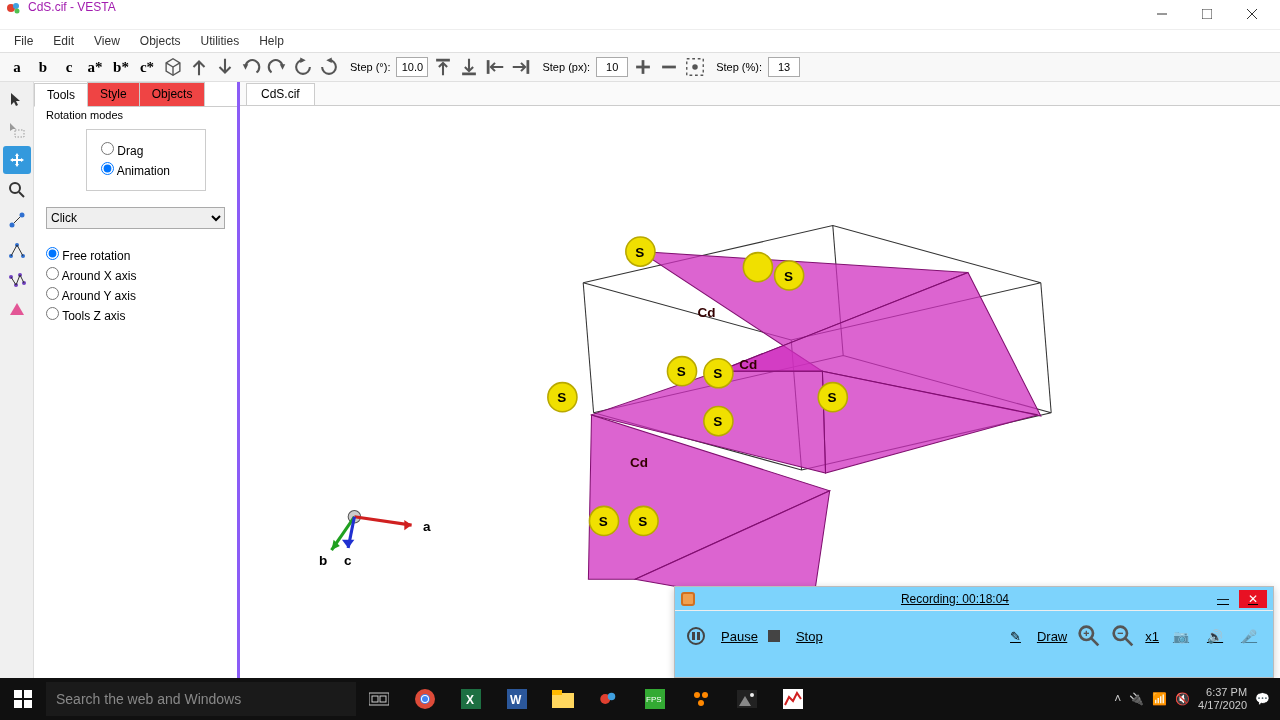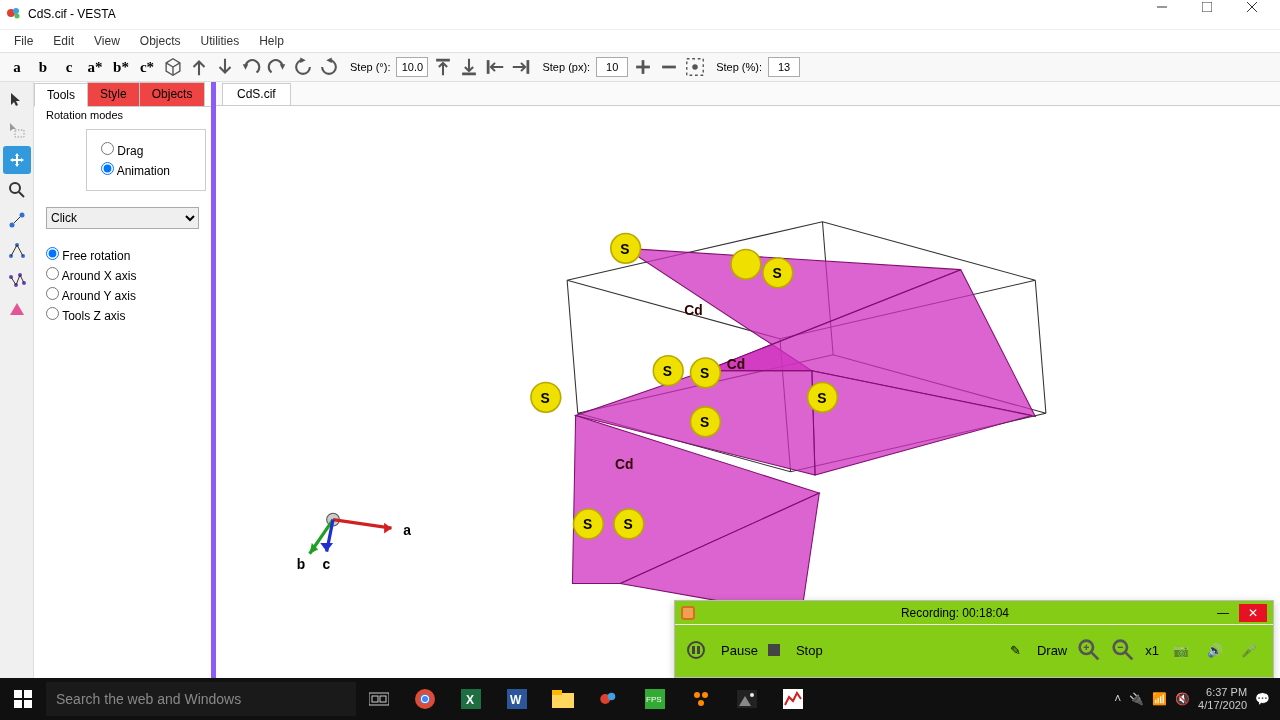--- a/index.html
+++ b/index.html
@@ -1,19 +1,19 @@
 <!DOCTYPE html>
 <html><head>
 <meta charset="utf-8">
 <style>
 * { box-sizing: border-box; margin: 0; padding: 0; font-family: "Segoe UI", Tahoma, sans-serif; }
 html, body { width: 1280px; height: 720px; overflow: hidden; background: #fff; }
 
 
-.titlebar { height: 30px; background: #fff; display: flex; align-items: flex-end; padding: 8px 6px; font-size: 12px; color: #000000; border-bottom: 1px solid #eee; }
+.titlebar { height: 30px; background: #fff; display: flex; align-items: flex-start; padding: 0 6px; font-size: 12px; color: #a21caf; border-bottom: 1px solid #eee; }
 .titlebar .app-icon { width: 16px; height: 16px; margin-right: 6px; display: inline-block; }
 .titlebar .spacer { flex: 1; }
 .titlebar .win-btn { width: 45px; height: 28px; display: flex; align-items: center; justify-content: center; color: #666; }
 .titlebar .win-btn svg { width: 10px; height: 10px; }
 
 
 .menubar { height: 22px; display: flex; align-items: center; padding: 0 4px; font-size: 12px; color: #333; }
 .menubar .mi { padding: 2px 10px; cursor: default; }
 
 
@@ -23,21 +23,21 @@
 .toolbar .lbl { font-size: 11px; padding: 0 2px 0 6px; }
 .toolbar input { width: 32px; height: 20px; font-size: 11px; border: 1px solid #aaa; text-align: center; }
 
 
 .main { display: flex; height: calc(720px - 30px - 22px - 30px - 42px); }
 .left-tools { width: 34px; background: #f0f0f0; border-right: 1px solid #ddd; display: flex; flex-direction: column; align-items: center; padding-top: 4px; gap: 2px; }
 .left-tools .lt { width: 28px; height: 28px; display: flex; align-items: center; justify-content: center; border-radius: 3px; }
 .left-tools .lt.active { background: #3399dd; }
 .left-tools .lt svg { width: 18px; height: 18px; }
 
-.side-panel { width: 182px; border-right: 5px solid #8b5cf6; background: #fff; display: flex; flex-direction: column; }
+.side-panel { width: 206px; border-right: 3px solid #8b5cf6; background: #fff; display: flex; flex-direction: column; }
 .tabs { display: flex; border-bottom: 1px solid #ccc; font-size: 12px; }
 .tabs .tab { padding: 4px 12px; border: 1px solid #ccc; border-bottom: none; margin-right: -1px; background: #ef4444; cursor: default; }
 .tabs .tab.active { background: #fff; border-bottom: 1px solid #fff; position: relative; top: 1px; }
 .panel-body { padding: 2px 12px; font-size: 12px; }
 .panel-body .grp-title { font-size: 11px; margin-bottom: 8px; }
 .panel-body .radiobox { border: 1px solid #ccc; padding: 8px 14px; margin: 6px 0 10px 40px; width: 120px; }
 .panel-body select { width: 100%; font-size: 12px; height: 22px; border: 1px solid #aaa; margin: 6px 0 14px 0; }
 .panel-body label { display: block; font-size: 12px; margin: 4px 0; cursor: default; }
 
 .canvas-area { flex: 1; display: flex; flex-direction: column; }
@@ -47,21 +47,21 @@
 .viewport { flex: 1; background: #fff; position: relative; }
 .viewport svg { width: 100%; height: 100%; }
 
 .output-area { height: 122px; border-top: 1px solid #ccc; display: flex; }
 .output-area .gutter { width: 240px; }
 .output-area .content { flex: 1; display: flex; flex-direction: column; }
 .output-text { flex: 1; font-family: "Courier New", monospace; font-size: 12px; white-space: pre; overflow: auto; padding: 2px 4px; border: 1px solid #ccc; margin-right: 14px; position: relative; }
 .out-scroll { position: absolute; right: 0; top: 0; width: 14px; height: 100%; background: #f0f0f0; border-left: 1px solid #ddd; }
 
 
-.recorder { position: absolute; right: 6px; bottom: 42px; width: 600px; height: 78px; background: #84cc16; border: 1px solid #bbb; box-shadow: 0 2px 8px rgba(0,0,0,0.2); }
+.recorder { position: absolute; right: 6px; bottom: 42px; width: 600px; height: 92px; background: #7dd3fc; border: 1px solid #bbb; box-shadow: 0 2px 8px rgba(0,0,0,0.2); text-decoration: underline; }
 .recorder .rtitle { height: 24px; display: flex; align-items: center; padding: 0 6px; font-size: 12px; border-bottom: 1px solid #eee; }
 .recorder .rtitle .ricon { width: 14px; height: 14px; background: #f0a050; border: 2px solid #d07020; border-radius: 3px; margin-right: 8px; }
 .recorder .rtitle .rspacer { flex: 1; text-align: center; }
 .recorder .rtitle .rbtn { width: 28px; height: 18px; display: flex; align-items: center; justify-content: center; margin-left: 2px; }
 .recorder .rtitle .rclose { background: #e81123; color: #fff; }
 .recorder .rbody { height: 50px; display: flex; align-items: center; padding: 0 12px; gap: 10px; font-size: 13px; }
 .recorder .ctrl { display: flex; align-items: center; gap: 16px; }
 .recorder .ctrl .cicon { width: 18px; height: 18px; border: 2px solid #444; border-radius: 50%; display: flex; align-items: center; justify-content: center; }
 .recorder .ctrl .stopicon { width: 12px; height: 12px; background: #444; }
 .recorder .rflex { flex: 1; }

